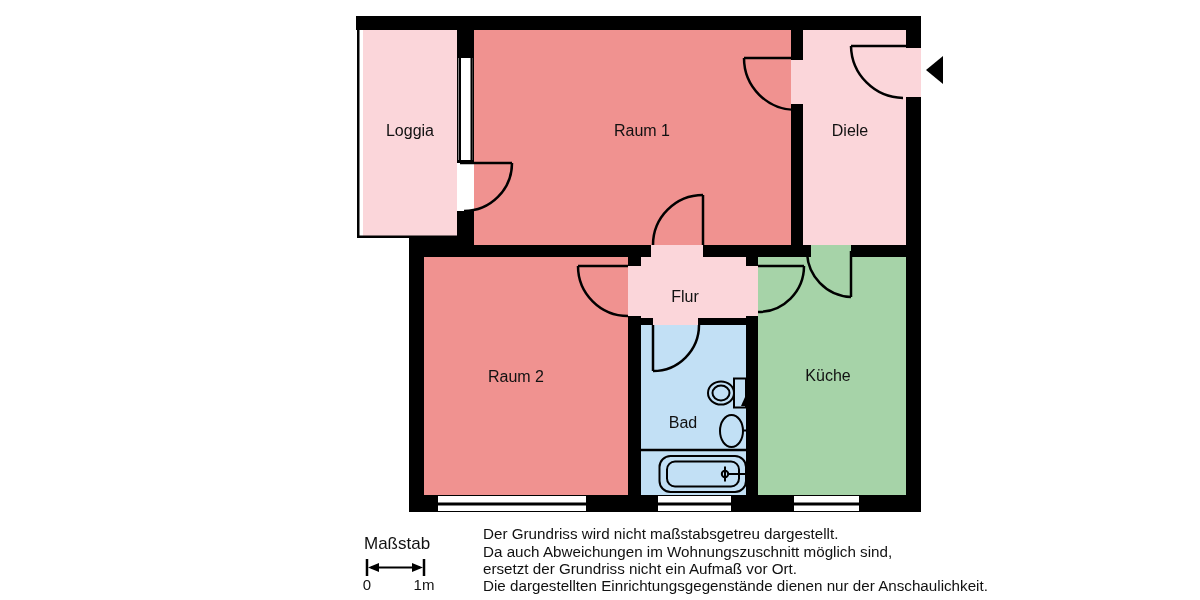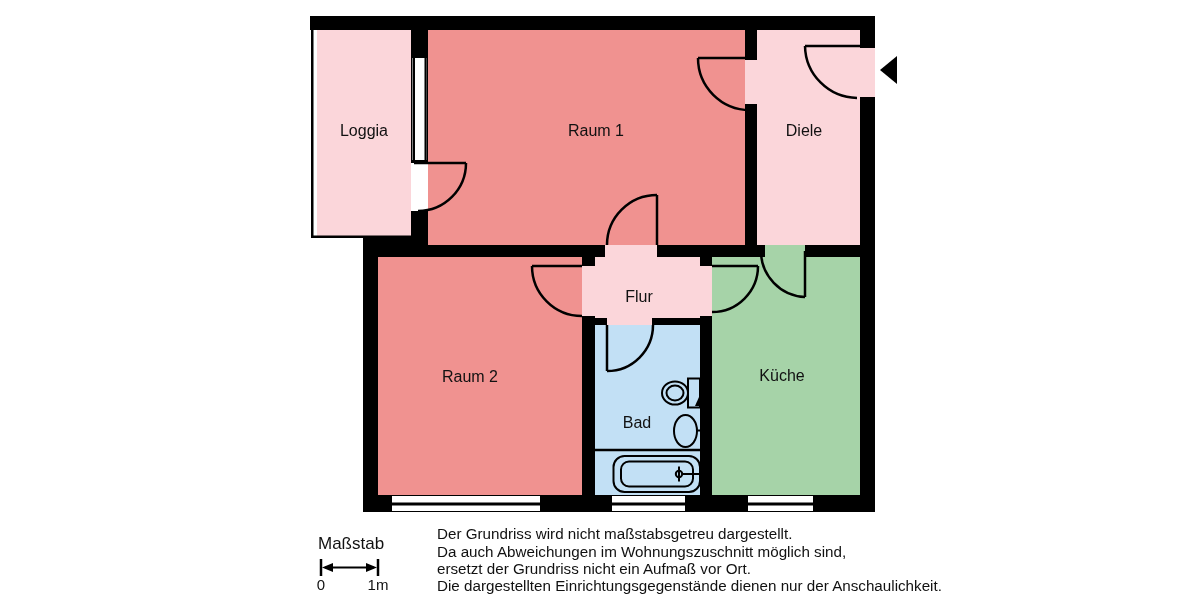--- a/index.html
+++ b/index.html
@@ -1,20 +1,21 @@
 <!DOCTYPE html>
 <html><head>
 <meta charset="utf-8">
 <style>
   html, body { margin: 0; padding: 0; background: #ffffff; }
   .canvas {
     position: relative;
     width: 1111px; height: 600px;
     background: #ffffff;
     font-family: "Liberation Sans", sans-serif;
+    margin-left: 46px;
   }
   svg text {
     font-family: "Liberation Sans", sans-serif;
     fill: #111111;
   }
   .room-label   { font-size: 16px; }
   .scale-title  { font-size: 17px; }
   .scale-tick   { font-size: 15px; }
   .disclaimer   { font-size: 15.2px; }
   .door path, .door line { fill: none; stroke: #000000; stroke-width: 2.5; }

